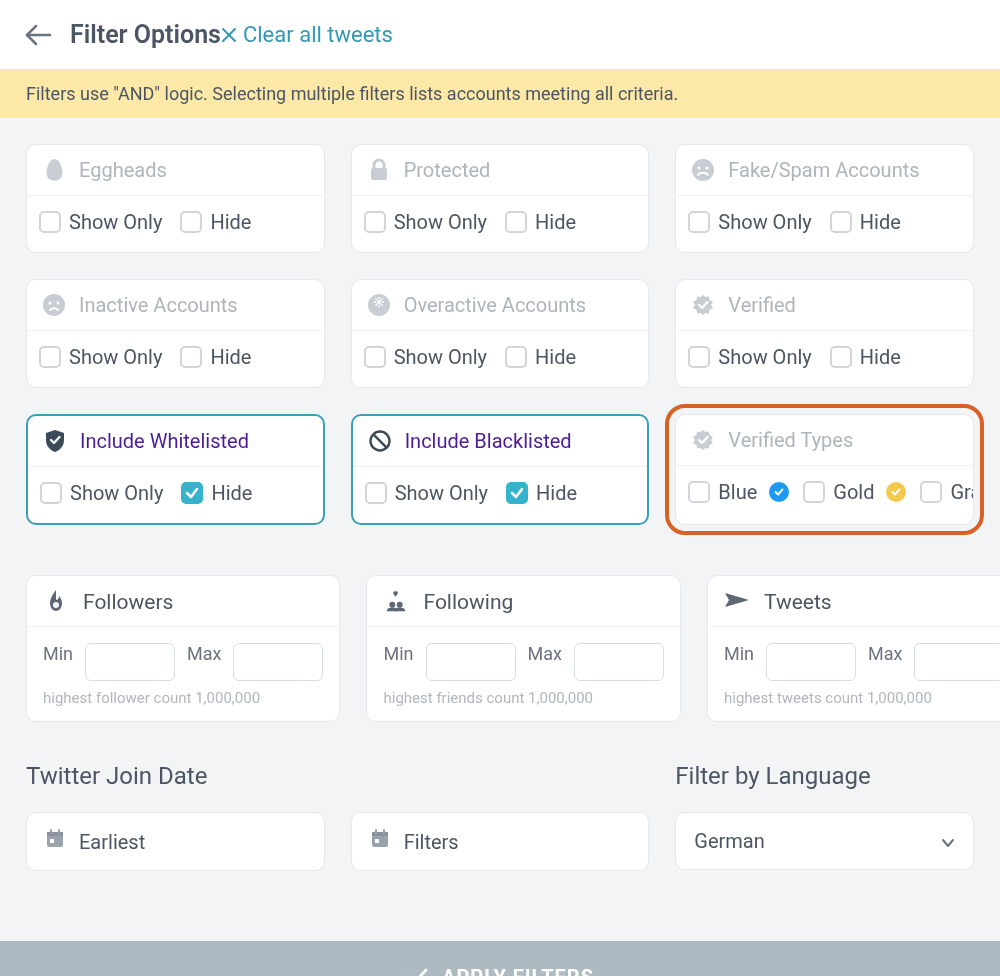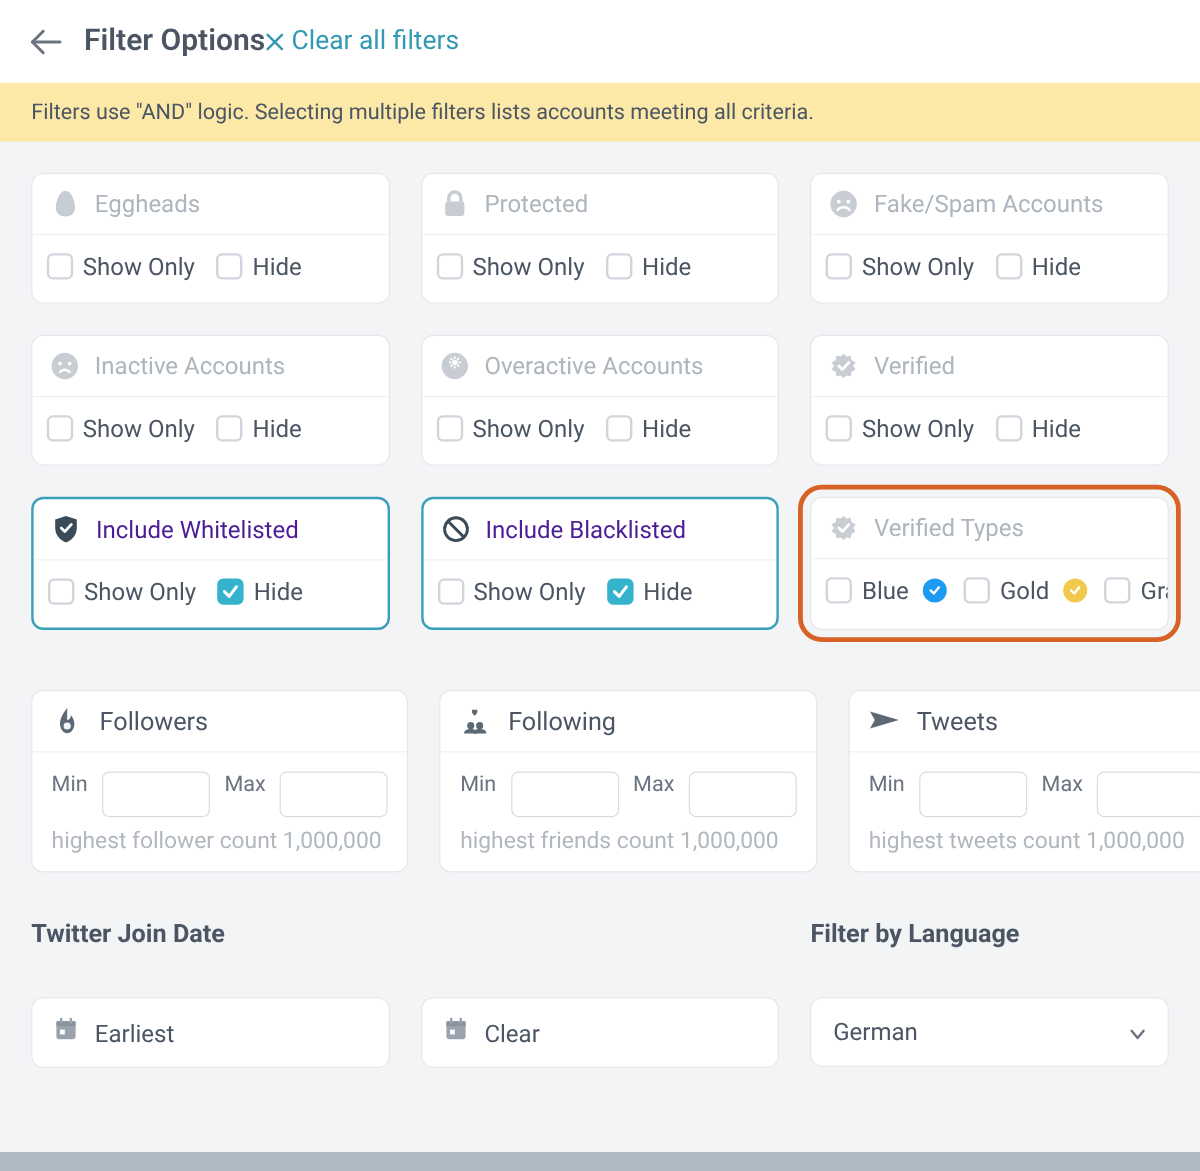--- a/index.html
+++ b/index.html
@@ -142,36 +142,36 @@
   }
   .range-body input {
     width: 90px; height: 38px;
     border: 1px solid #d7dde3;
     border-radius: 6px;
     padding: 0 8px;
     font-size: 16px;
   }
   .range-foot {
     padding: 0 16px 14px;
-    font-size: 19px;
+    font-size: 15px;
     color: #b0b7bf;
   }
 
   .bottom-row {
     margin-top: 40px;
     display: grid;
     grid-template-columns: 1fr 1fr 1fr;
     gap: 26px;
     align-items: start;
   }
   .section-title {
-    font-size: 21px;
-    font-weight: 700;
+    font-size: 24px;
+    font-weight: 400;
     color: #4b5563;
-    margin-bottom: 40px;
+    margin-bottom: 22px;
   }
   .date-box, .lang-box {
     background: #ffffff;
     border: 1px solid #e5e7eb;
     border-radius: 10px;
     padding: 16px 18px;
     display: flex;
     align-items: center;
     gap: 14px;
     font-size: 20px;
@@ -211,21 +211,21 @@
           <polyline points="12 3 3 12 12 21"></polyline>
         </svg>
     </span>
     <span class="title">Filter Options</span>
   </div>
   <div class="clear-link">
     <svg width="16" height="16" viewBox="0 0 16 16" stroke="currentColor" stroke-width="2" stroke-linecap="round">
         <line x1="2" y1="2" x2="14" y2="14"></line>
         <line x1="14" y1="2" x2="2" y2="14"></line>
       </svg>
-    <span>Clear all filters</span>
+    <span>Clear all tweets</span>
   </div>
 </div>
 
 <div class="band">Filters use "AND" logic. Selecting multiple filters lists accounts meeting all criteria.</div>
 
 <div class="content">
 
   <div class="grid3">
     <div class="card">
       <div class="card-head">
@@ -539,21 +539,21 @@
       <div class="date-box">
         <span>
           <svg width="20" height="20" viewBox="0 0 20 20" fill="#9aa3ad">
               <rect x="2" y="3" width="16" height="15" rx="2"></rect>
               <rect x="2" y="3" width="16" height="4" fill="#8a939d"></rect>
               <rect x="5" y="0" width="2" height="5" rx="1"></rect>
               <rect x="13" y="0" width="2" height="5" rx="1"></rect>
               <rect x="5" y="10" width="4" height="4" fill="#fff"></rect>
             </svg>
         </span>
-        <span>Clear</span>
+        <span>Filters</span>
       </div>
     </div>
     <div>
       <div class="section-title">Filter by Language</div>
       <div class="lang-box">
         <span>German</span>
         <span class="chev">
           <svg width="14" height="10" viewBox="0 0 14 10" fill="none" stroke="currentColor" stroke-width="2" stroke-linecap="round" stroke-linejoin="round">
               <polyline points="2 2 7 8 12 2"></polyline>
             </svg>

